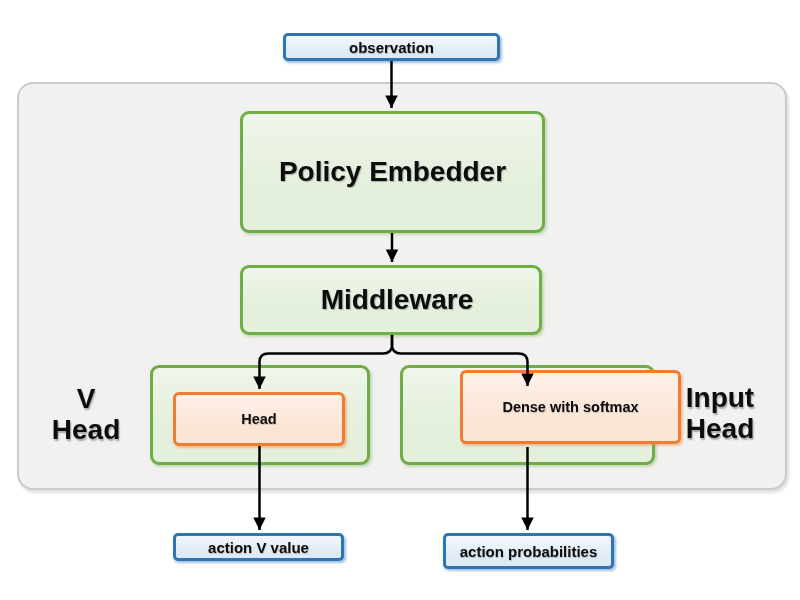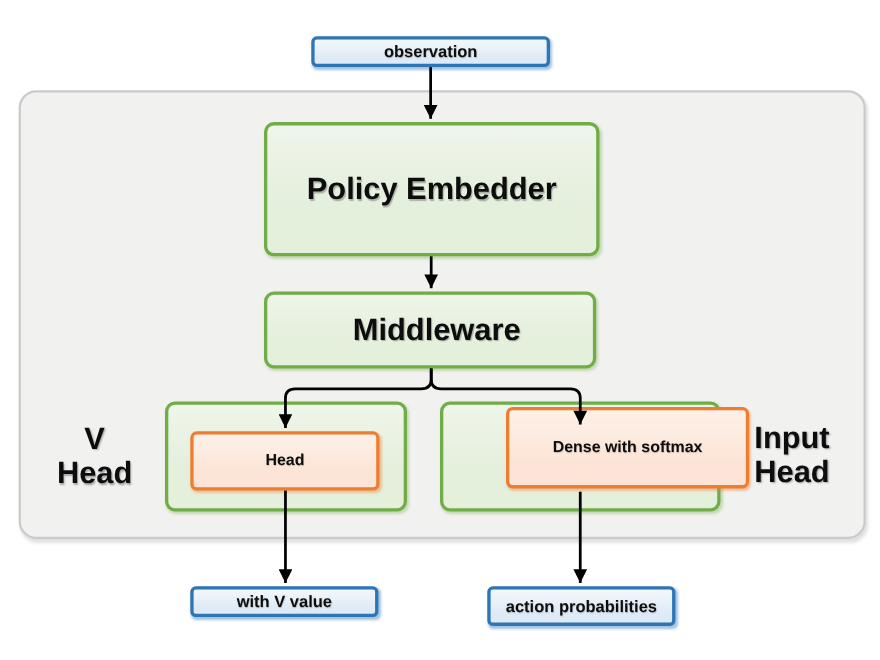--- a/index.html
+++ b/index.html
@@ -112,21 +112,21 @@
   <div class="abs dense-box" style="left:416px; top:370px; width:221px; height:74px;margin-left:44px;">
     <span class="dense-title">Dense with softmax</span>
   </div>
 
   <div class="abs head-label" style="left:655px; top:382px; width:130px;">
     <span>Input</span>
     <span>Head</span>
   </div>
 
   <div class="abs io-box" style="left:173px; top:533px; width:171px; height:28px;">
-    <span>with V value</span>
+    <span>action V value</span>
   </div>
 
   <div class="abs io-box" style="left:443px; top:533px; width:171px; height:36px;">
     <span>action probabilities</span>
   </div>
 
   <svg class="arrows" viewBox="0 0 800 600">
     <defs>
       <marker id="ah" viewBox="0 0 10 10" refX="10" refY="5" markerWidth="5.5" markerHeight="5" orient="auto-start-reverse">
         <path d="M0,0 L10,5 L0,10 Z" fill="#000000"></path>

